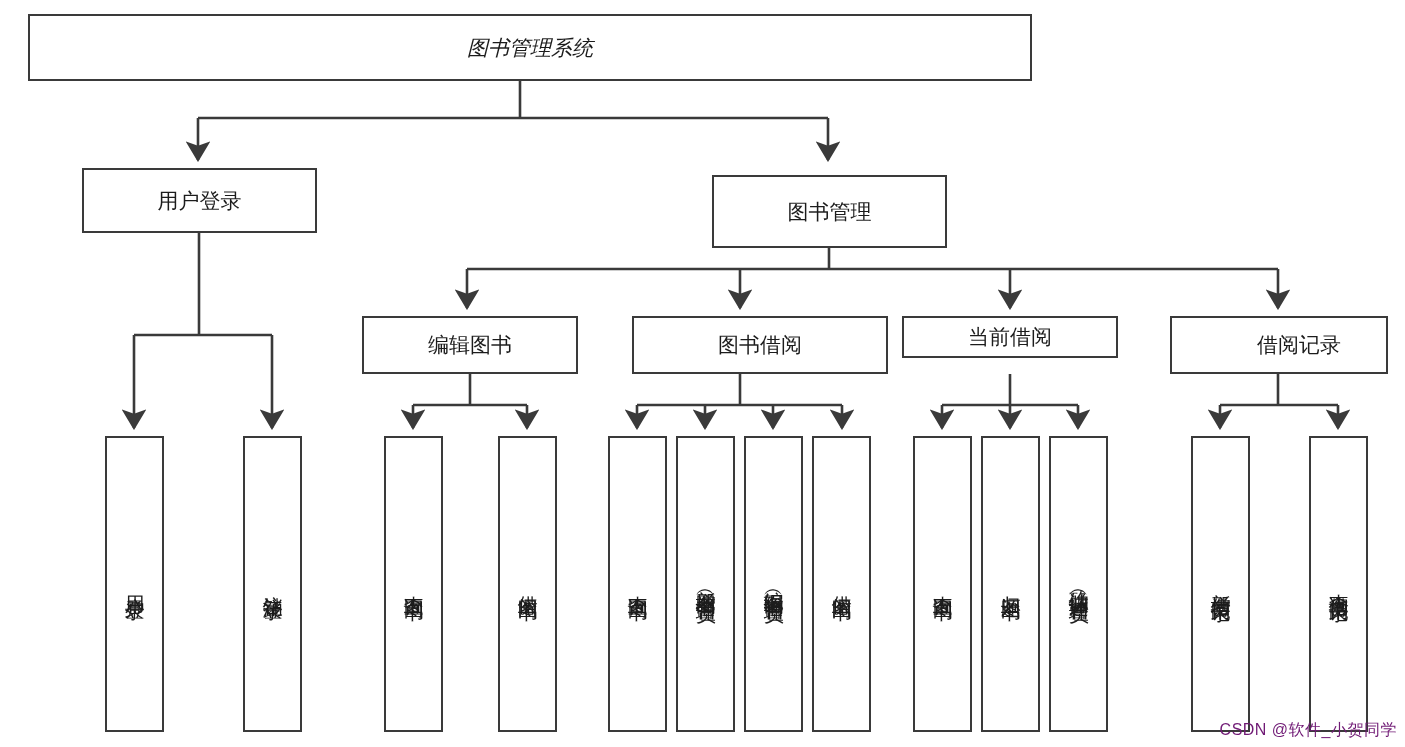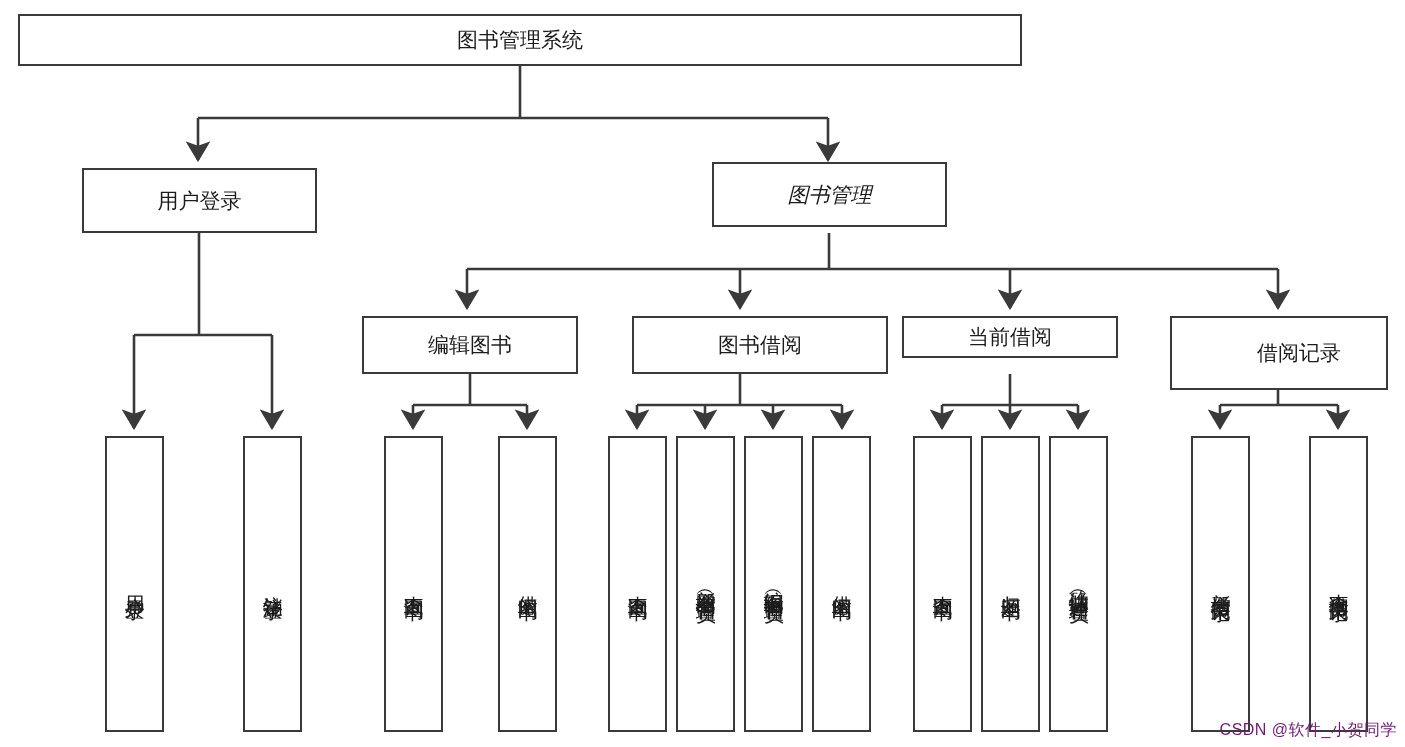--- a/index.html
+++ b/index.html
@@ -121,41 +121,41 @@
       <path d="M1010,405 L1010,428" marker-end="url(#arrow)"></path>
       <path d="M1078,405 L1078,428" marker-end="url(#arrow)"></path>
 
       <path d="M1278,374 L1278,405"></path>
       <path d="M1220,405 L1338,405"></path>
       <path d="M1220,405 L1220,428" marker-end="url(#arrow)"></path>
       <path d="M1338,405 L1338,428" marker-end="url(#arrow)"></path>
     </g>
   </svg>
 
-  <div class="node level-root" style="left:18px; top:14px; width:1004px; height:52px;">
+  <div class="node level-root" style="left:28px; top:14px; width:1004px; height:67px;font-style:italic;">
     <span class="htext">图书管理系统</span>
   </div>
 
   <div class="node level-2" style="left:82px; top:168px; width:235px; height:65px;">
     <span class="htext">用户登录</span>
   </div>
-  <div class="node level-2" style="left:712px; top:162px; width:235px; height:65px;font-style:italic;">
+  <div class="node level-2" style="left:712px; top:175px; width:235px; height:73px;">
     <span class="htext">图书管理</span>
   </div>
 
   <div class="node level-3" style="left:362px; top:316px; width:216px; height:58px;">
     <span class="htext">编辑图书</span>
   </div>
   <div class="node level-3" style="left:632px; top:316px; width:256px; height:58px;">
     <span class="htext">图书借阅</span>
   </div>
   <div class="node level-3" style="left:902px; top:316px; width:216px; height:42px;">
     <span class="htext">当前借阅</span>
   </div>
-  <div class="node level-3" style="left:1170px; top:316px; width:218px; height:74px;padding-left:40px;">
+  <div class="node level-3" style="left:1170px; top:316px; width:218px; height:58px;padding-left:40px;">
     <span class="htext">借阅记录</span>
   </div>
 
   <div class="node leaf" style="left:105px; top:436px; width:59px; height:296px;">
     <span class="vtext">用户登录</span>
   </div>
   <div class="node leaf" style="left:243px; top:436px; width:59px; height:296px;">
     <span class="vtext">注销登录</span>
   </div>
 

